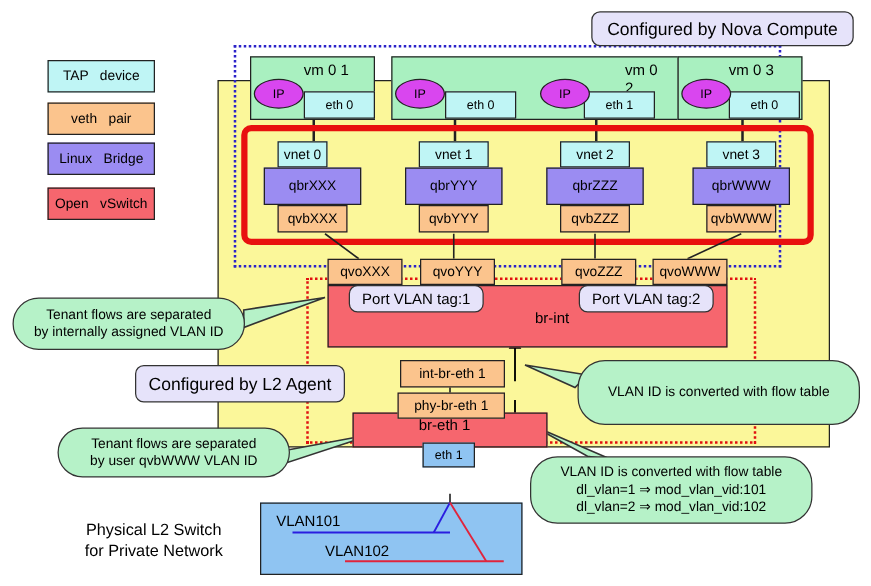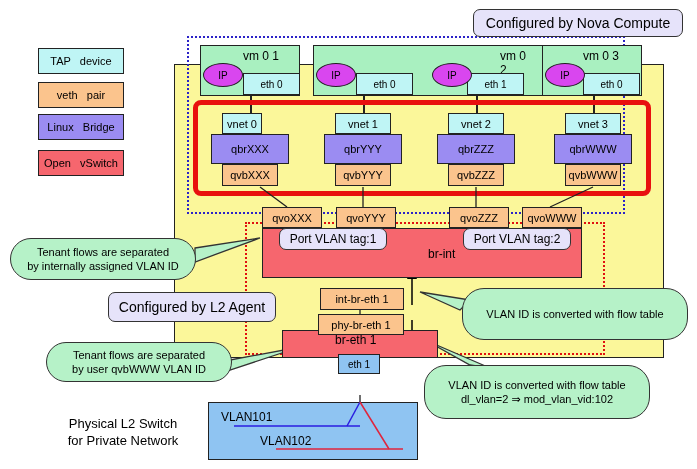--- a/index.html
+++ b/index.html
@@ -191,20 +191,21 @@
 </div>
 <div class="abs bubble" style="left:46px; top:342px; width:186px; height:40px;">
   <span>Tenant flows are separated</span>
   <span>by user qvbWWW VLAN ID</span>
 </div>
 <div class="abs bubble" style="left:462px; top:288px; width:226px; height:52px;">
   <span>VLAN ID is converted with flow table</span>
 </div>
 <div class="abs bubble" style="left:424px; top:365px; width:226px; height:54px;">
   <span>VLAN ID is converted with flow table</span>
+  <span>dl_vlan=1 ⇒ mod_vlan_vid:101</span>
   <span>dl_vlan=2 ⇒ mod_vlan_vid:102</span>
 </div>
 
 <div class="abs label-box" style="left:108px; top:292px; width:168px; height:30px; font-size:14px;">
     <span>Configured by L2 Agent</span>
   </div>
 
 <div class="abs" style="left:208px; top:402px; width:210px; height:58px; background:#8fc4f2; border:1.5px solid #222;"></div>
 <svg class="abs" style="left:0; top:0;" width="697" height="469">
   <line x1="360" y1="402" x2="347" y2="426" stroke="#2a1ee0" stroke-width="1.5"></line>

